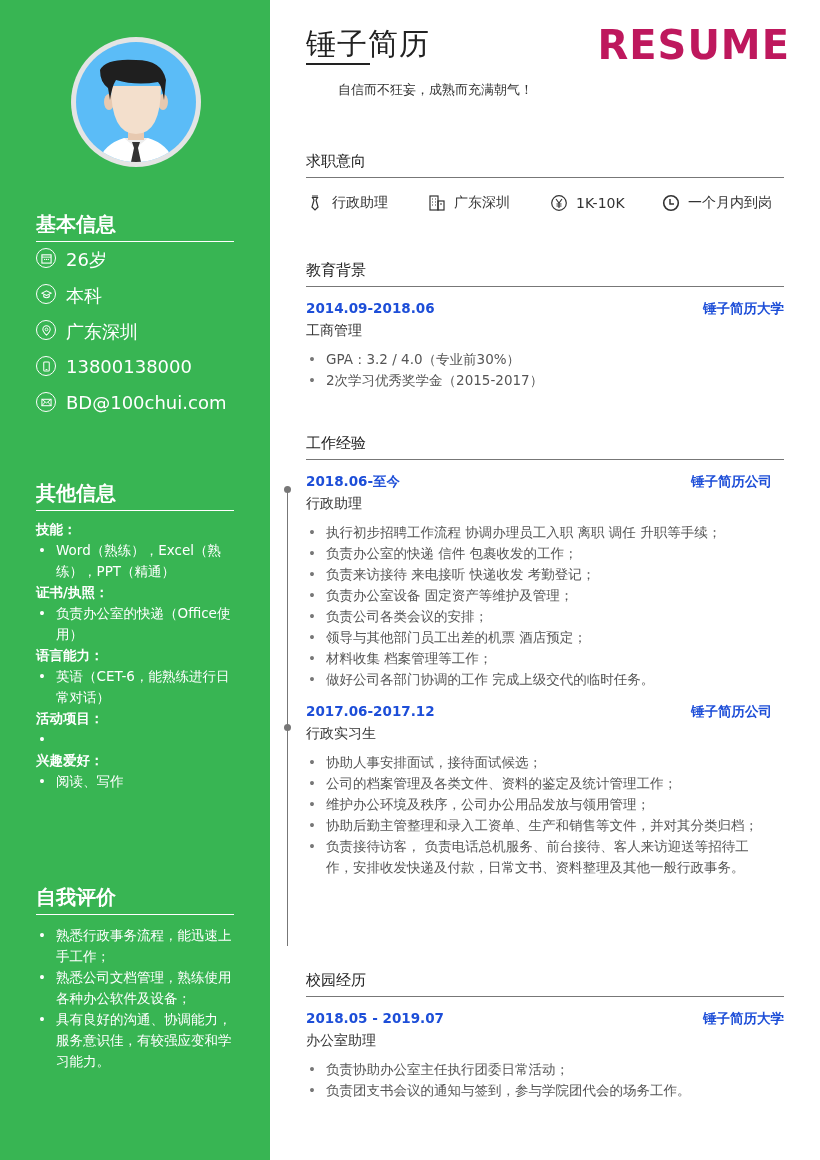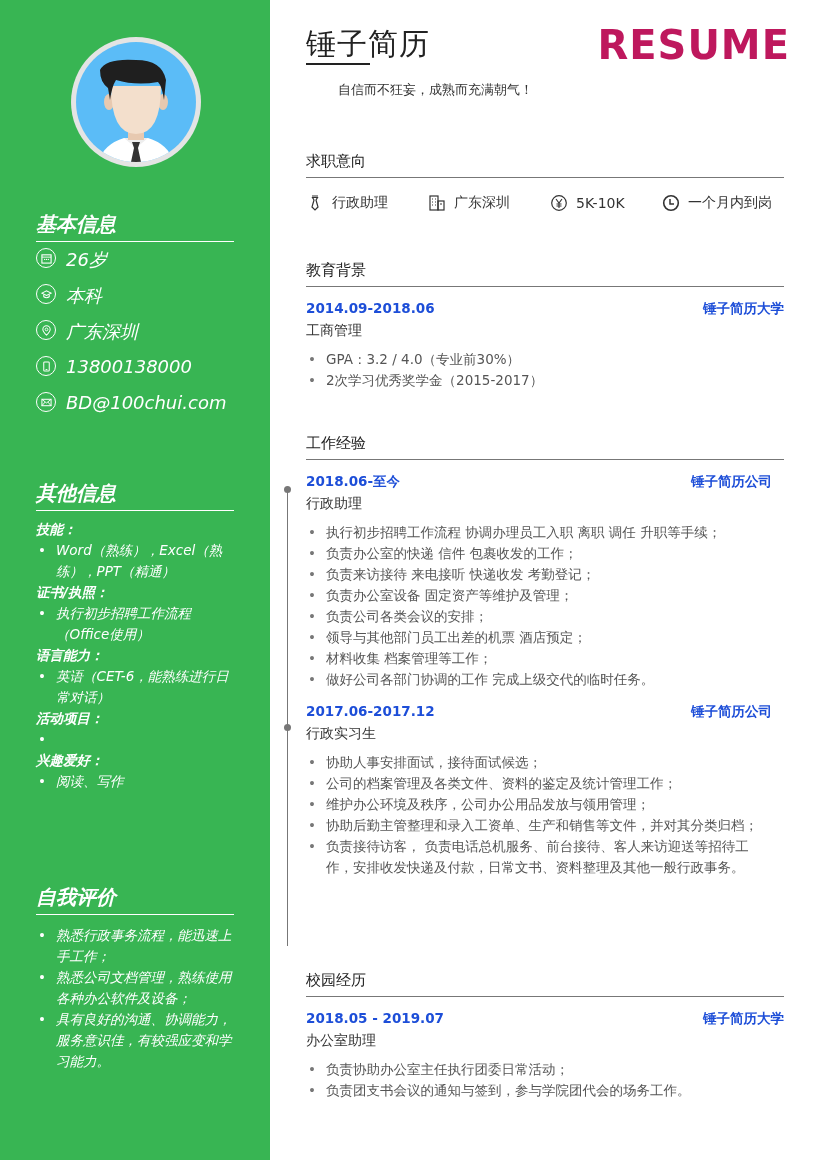--- a/index.html
+++ b/index.html
@@ -2,21 +2,21 @@
 <html><head>
 <meta charset="utf-8">
 <style>
   * { margin: 0; padding: 0; box-sizing: border-box; }
   html, body { width: 820px; height: 1160px; background: #ffffff; overflow: hidden; }
   body { font-family: "DejaVu Sans", "Liberation Sans", sans-serif; position: relative; }
 
   
   .sidebar {
     position: absolute; left: 0; top: 0; width: 270px; height: 1160px;
-    background: #38b553; color: #ffffff; font-style: italic;
+    background: #38b553; color: #ffffff;
   }
   .avatar-wrap {
     position: absolute; left: 71px; top: 37px; width: 130px; height: 130px;
     border-radius: 50%; background: #e4e4e4; padding: 5px;
   }
   .avatar {
     width: 120px; height: 120px; border-radius: 50%; background: #5bbcf7;
     position: relative; overflow: hidden;
   }
   .side-section { position: absolute; left: 36px; width: 198px; }
@@ -160,21 +160,21 @@
     <div class="side-title">其他信息</div>
     <div class="other-block">
       <div class="other-label">技能：</div>
       <div class="bul">
           <span class="dot">•</span>
           <span class="txt">Word（熟练），Excel（熟练），PPT（精通）</span>
         </div>
       <div class="other-label">证书/执照：</div>
       <div class="bul">
           <span class="dot">•</span>
-          <span class="txt">执行初步招聘工作流程（Office使用）</span>
+          <span class="txt">负责办公室的快递（Office使用）</span>
         </div>
       <div class="other-label">语言能力：</div>
       <div class="bul">
           <span class="dot">•</span>
           <span class="txt">英语（CET-6，能熟练进行日常对话）</span>
         </div>
       <div class="other-label">活动项目：</div>
       <div class="bul">
           <span class="dot">•</span>
         </div>
@@ -226,21 +226,21 @@
             <rect x="10" y="7" width="6" height="9" fill="none" stroke="#333" stroke-width="1.2"></rect>
             <path d="M4 5h1M7 5h1M4 8h1M7 8h1M4 11h1M7 11h1M12 10h2" stroke="#333"></path>
           </svg>
         <span>广东深圳</span>
       </div>
       <div class="intent-item" style="width:112px;">
         <svg viewBox="0 0 18 18">
             <circle cx="9" cy="9" r="7.3" fill="none" stroke="#333" stroke-width="1.2"></circle>
             <path d="M6 5 L9 9 L12 5 M9 9 L9 14 M6.5 10 L11.5 10 M6.5 12 L11.5 12" fill="none" stroke="#333" stroke-width="1.1"></path>
           </svg>
-        <span>5K-10K</span>
+        <span>1K-10K</span>
       </div>
       <div class="intent-item">
         <svg viewBox="0 0 18 18">
             <circle cx="9" cy="9" r="7.3" fill="none" stroke="#333" stroke-width="1.6"></circle>
             <path d="M8 5 L8 10 L12 10" fill="none" stroke="#333" stroke-width="1.5"></path>
           </svg>
         <span>一个月内到岗</span>
       </div>
     </div>
   </section>

